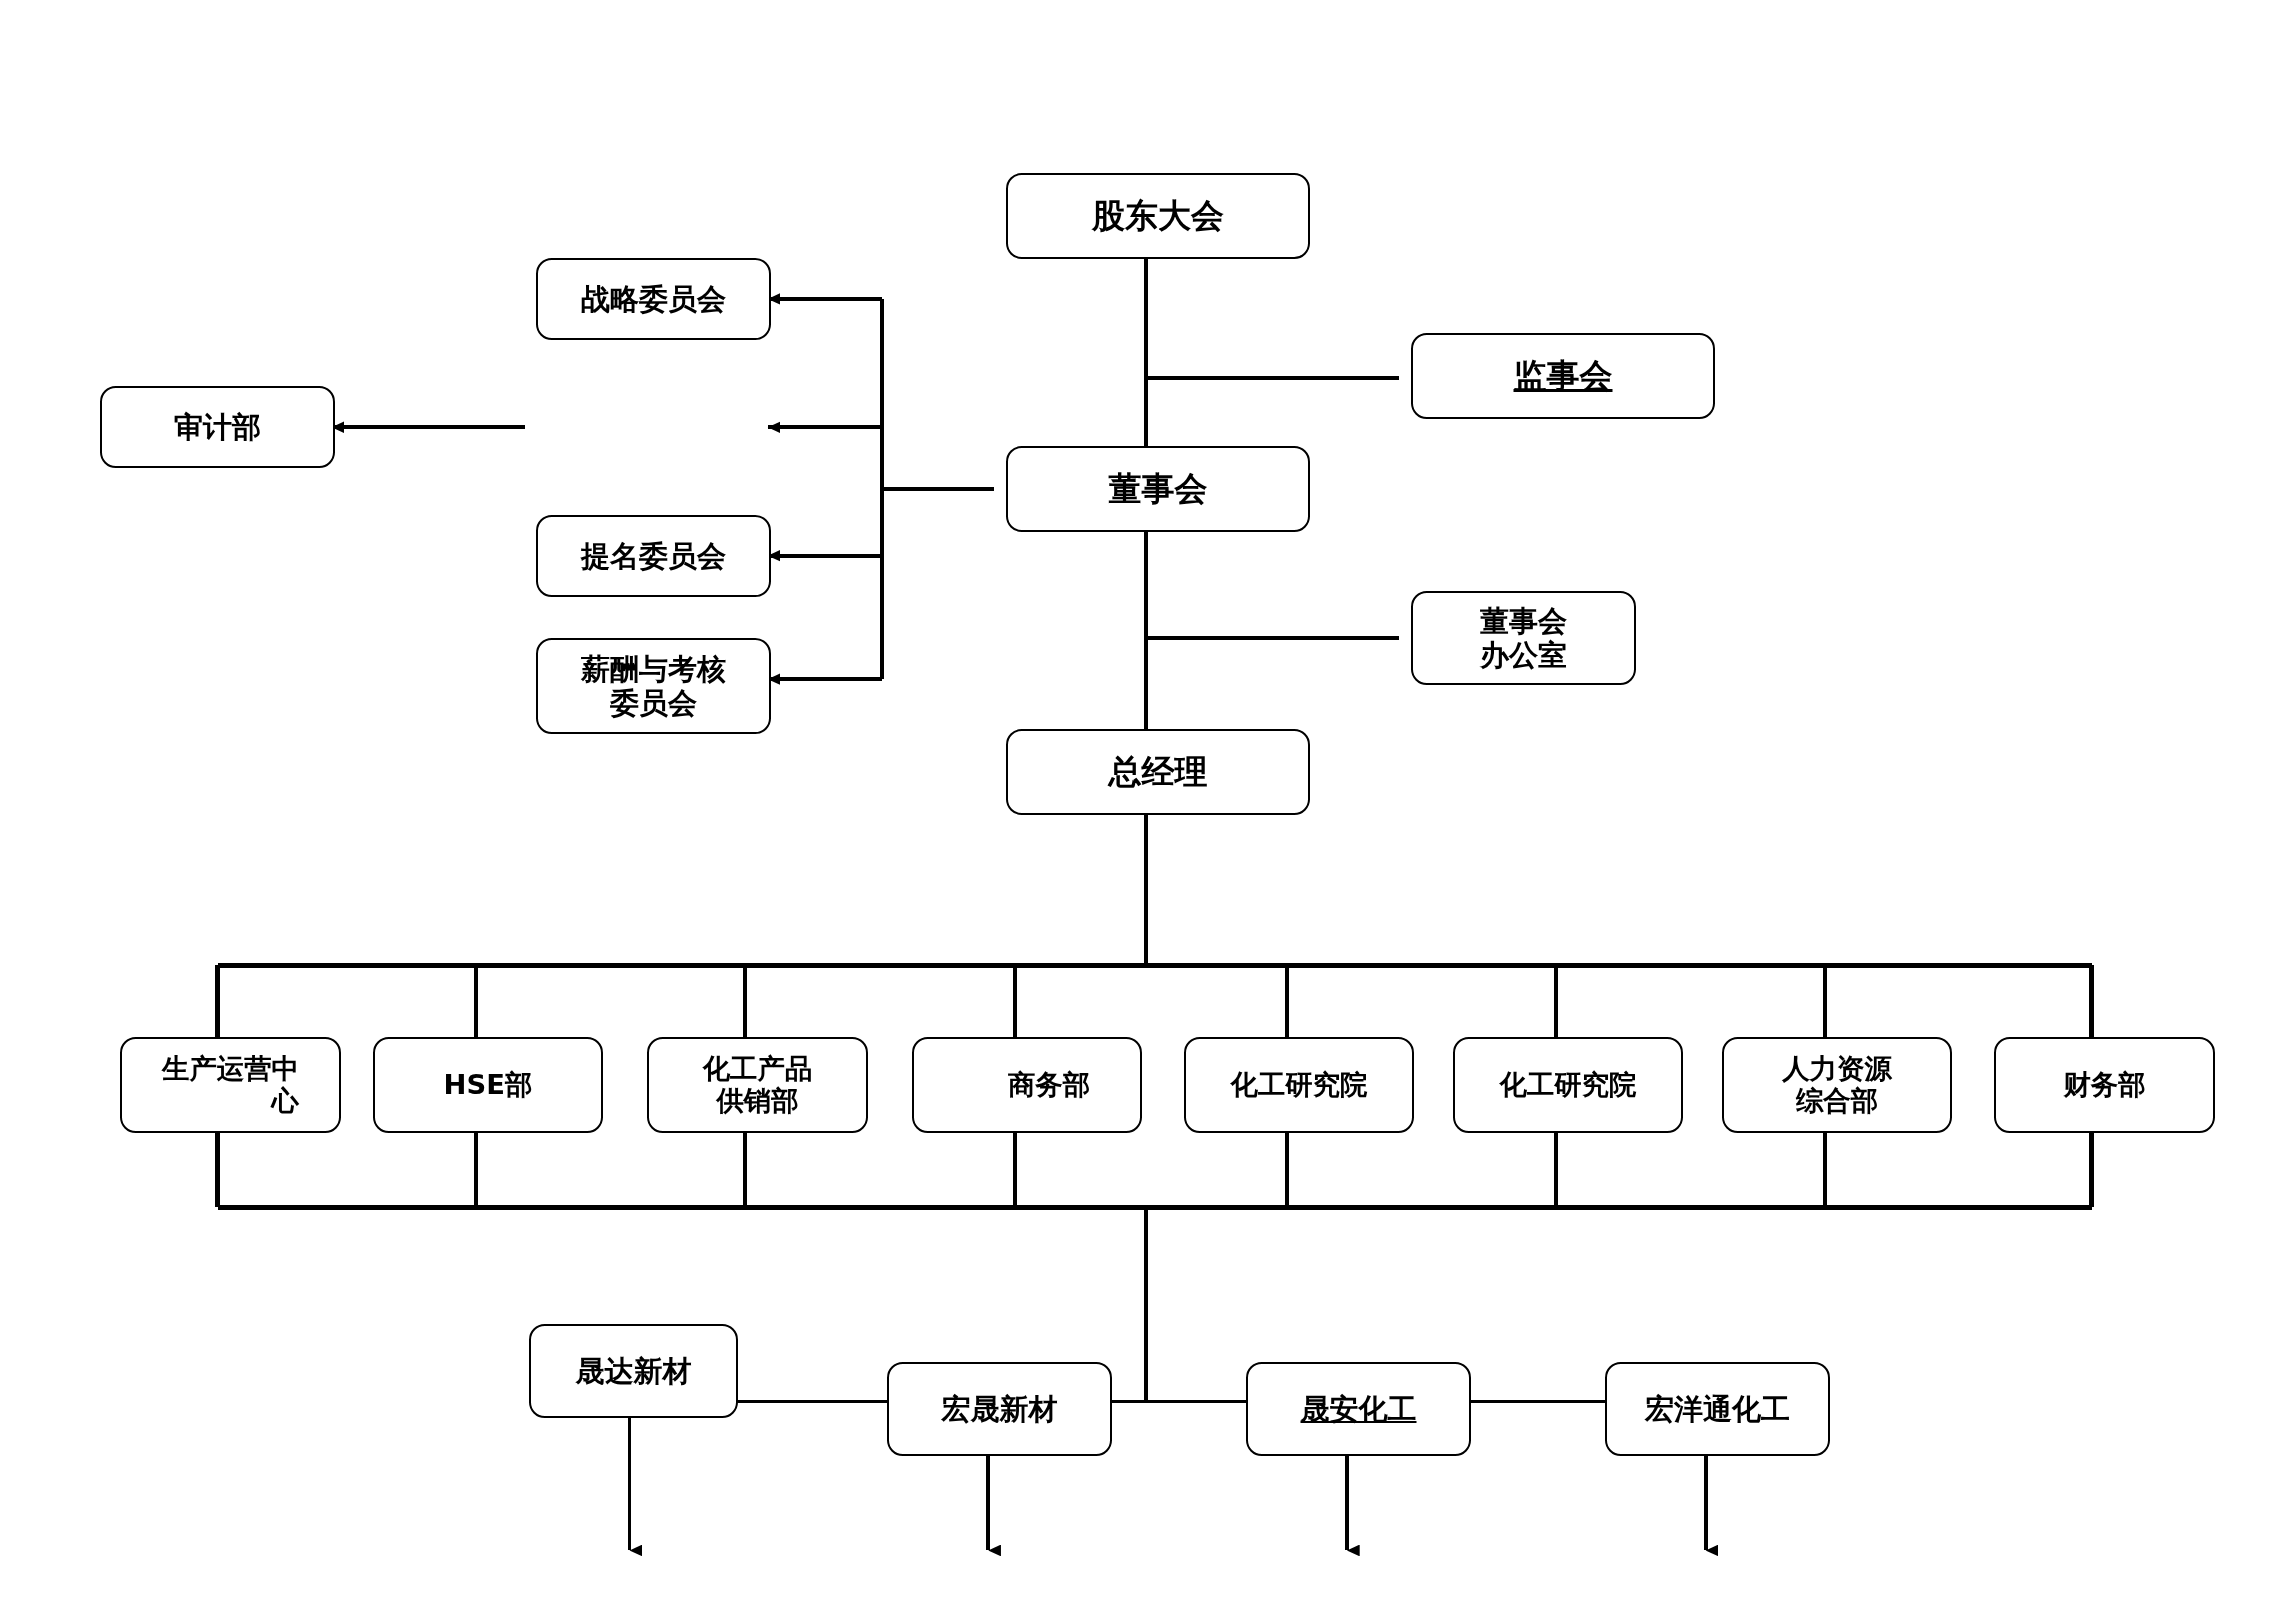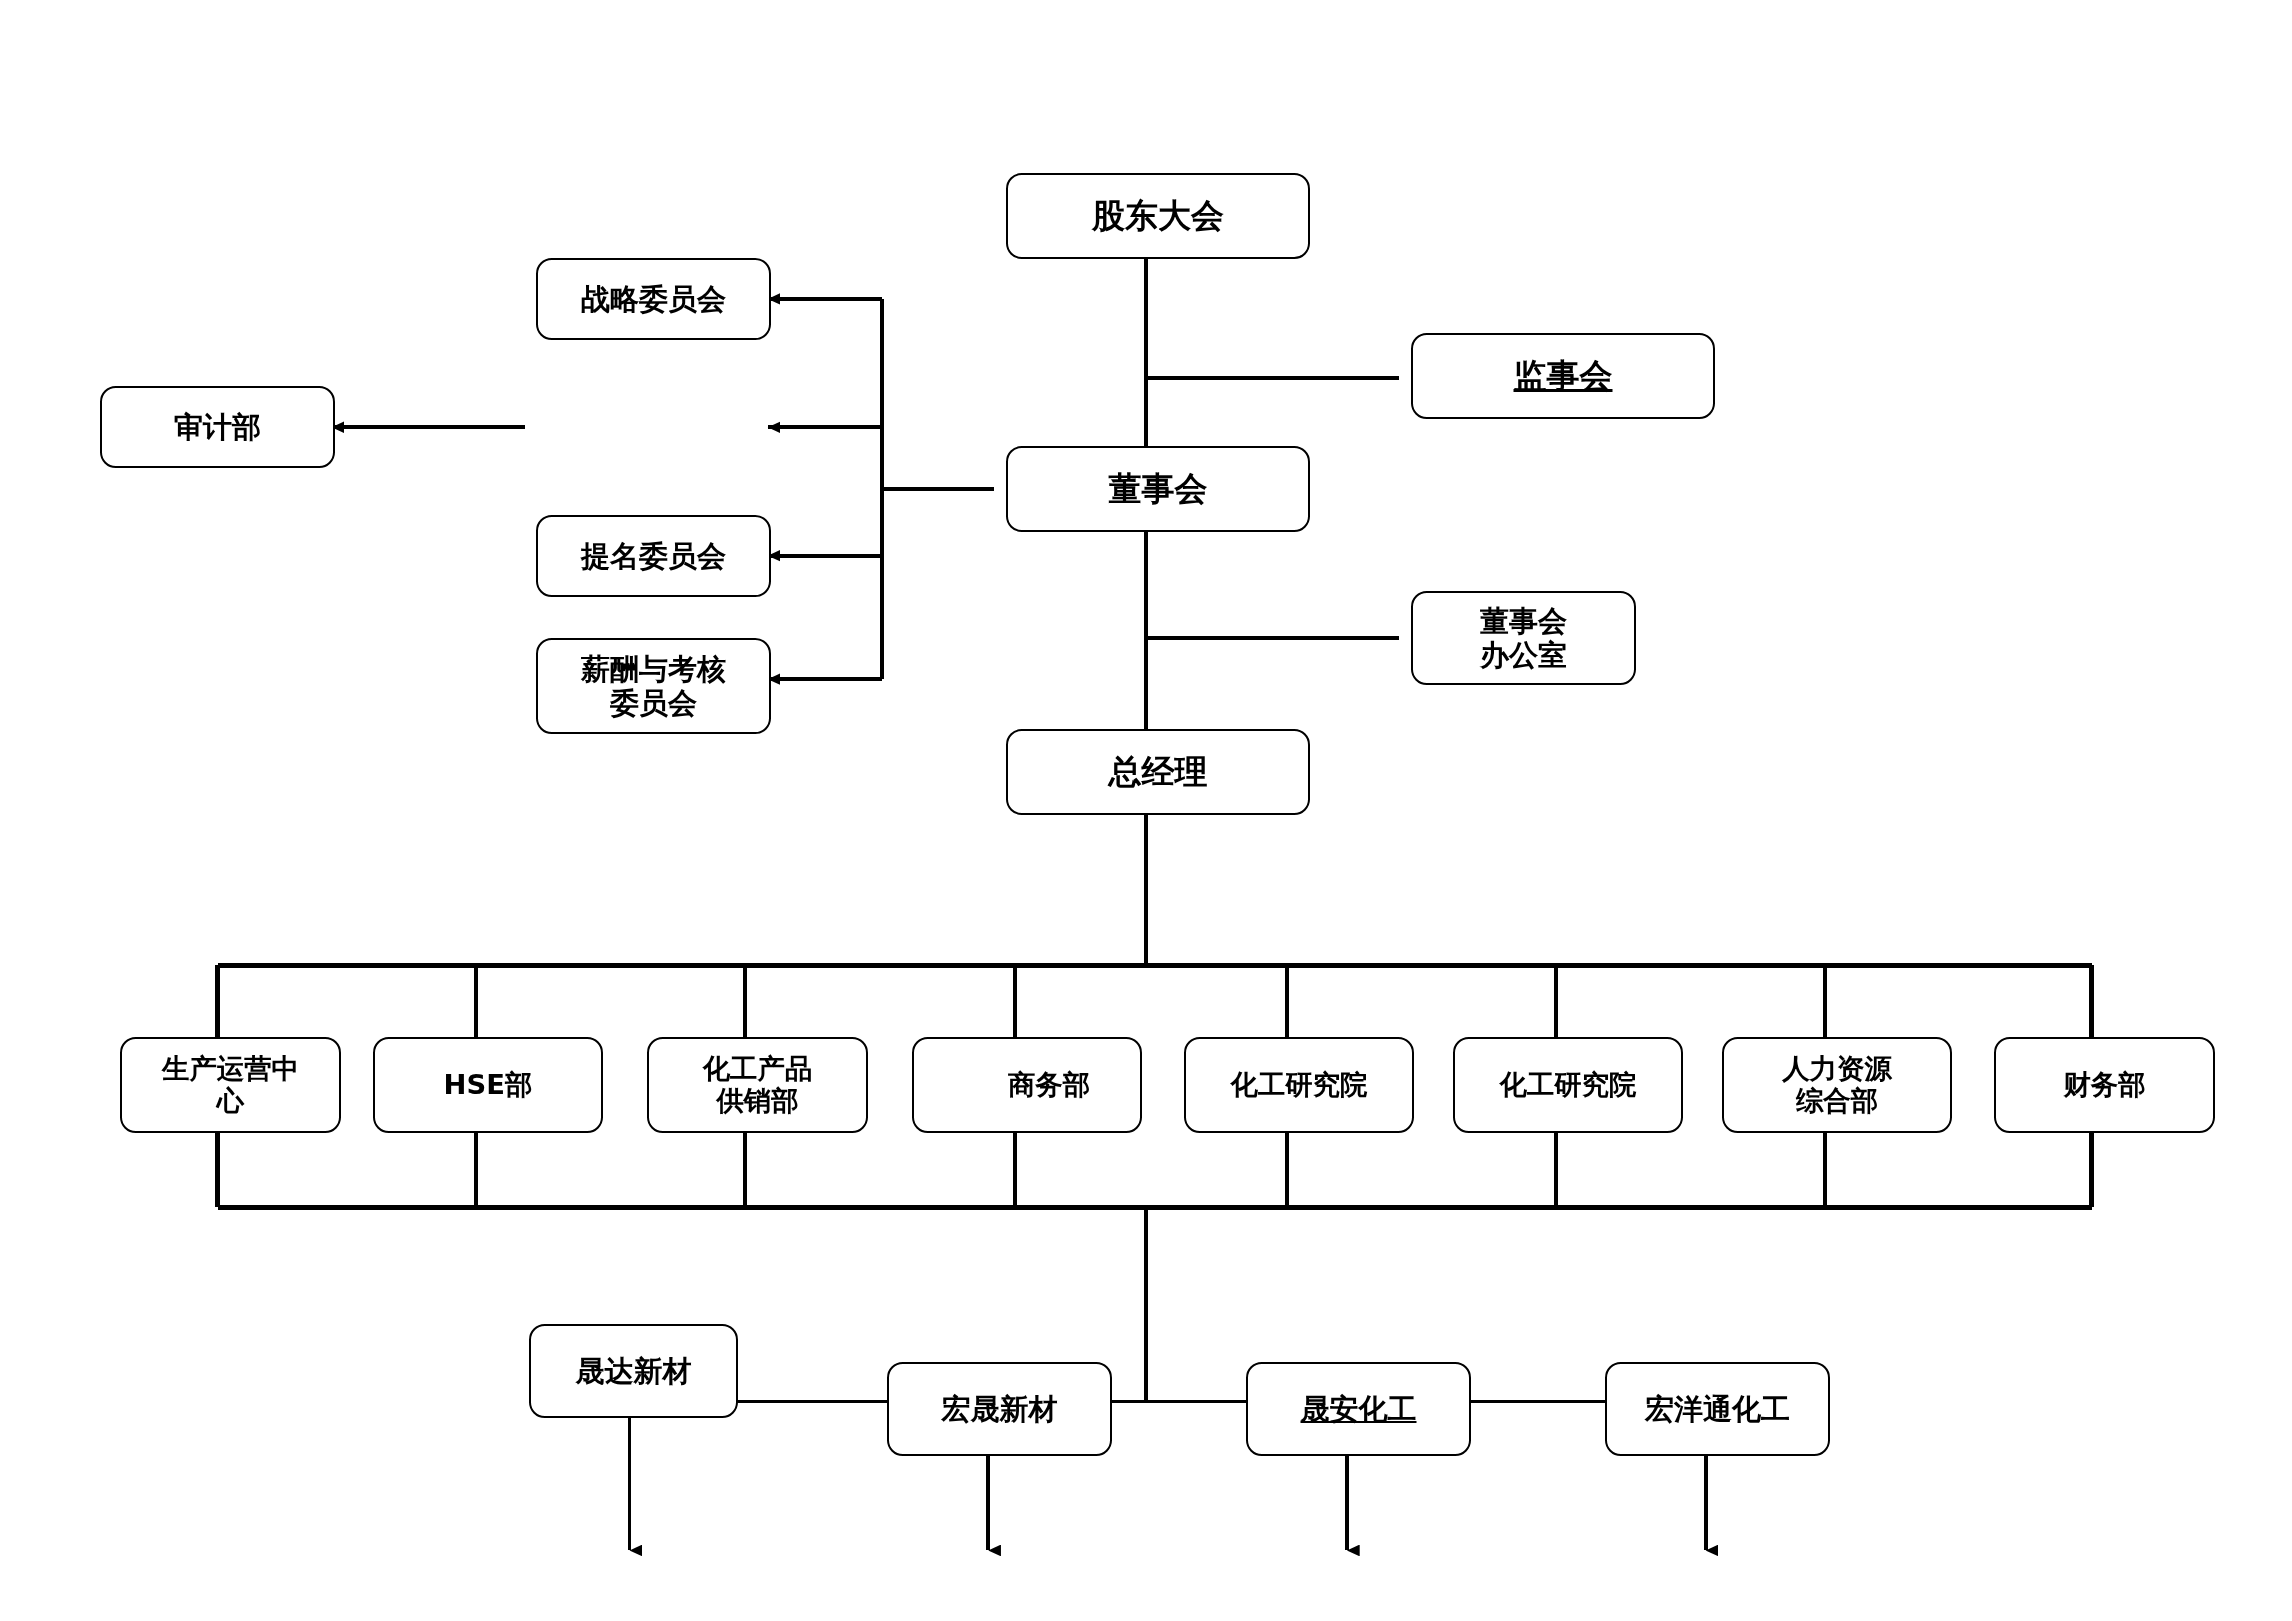--- a/index.html
+++ b/index.html
@@ -126,21 +126,21 @@
 
 
   <div class="node md" style="left: 524px; top: 515px; width: 235px; height: 82px;">提名委员会</div>
 
   <div class="node md" style="left: 524px; top: 638px; width: 235px; height: 96px;">薪酬与考核
 委员会</div>
 
   <div class="node md" style="left: 88px; top: 386px; width: 235px; height: 82px;">审计部</div>
 
   <div id="dept-layer">
-      <div class="node sm" style="left: 108px; top: 1037px; width: 221px; height: 96px;">生产运营中
+      <div class="node sm" style="left: 108px; top: 1037px; width: 221px; height: 96px; text-align: right;">生产运营中
 心</div>
       <div class="node sm" style="left: 361px; top: 1037px; width: 230px; height: 96px;">HSE部</div>
       <div class="node sm" style="left: 635px; top: 1037px; width: 221px; height: 96px;">化工产品
 供销部</div>
       <div class="node sm" style="left: 900px; top: 1037px; width: 230px; height: 96px; padding-left: 44px;">商务部</div>
       <div class="node sm" style="left: 1172px; top: 1037px; width: 230px; height: 96px;">化工研究院</div>
       <div class="node sm" style="left: 1441px; top: 1037px; width: 230px; height: 96px;">化工研究院</div>
       <div class="node sm" style="left: 1710px; top: 1037px; width: 230px; height: 96px;">人力资源
 综合部</div>
       <div class="node sm" style="left: 1982px; top: 1037px; width: 221px; height: 96px;">财务部</div>

